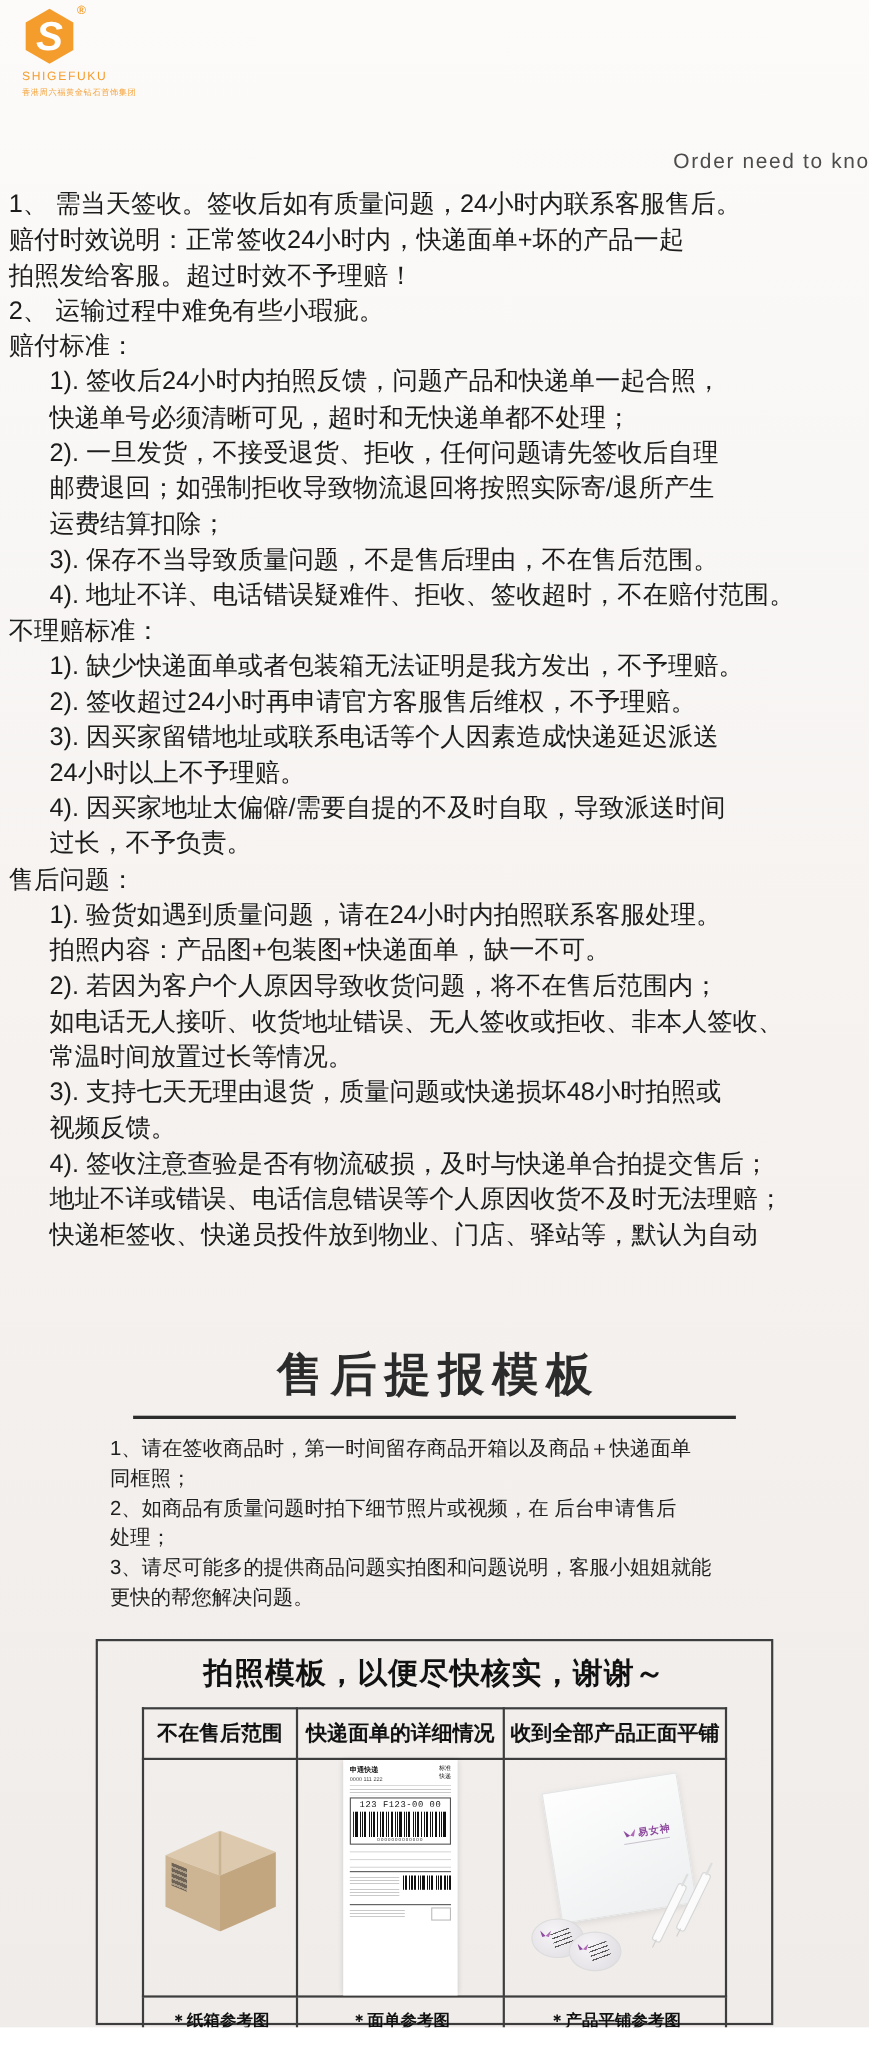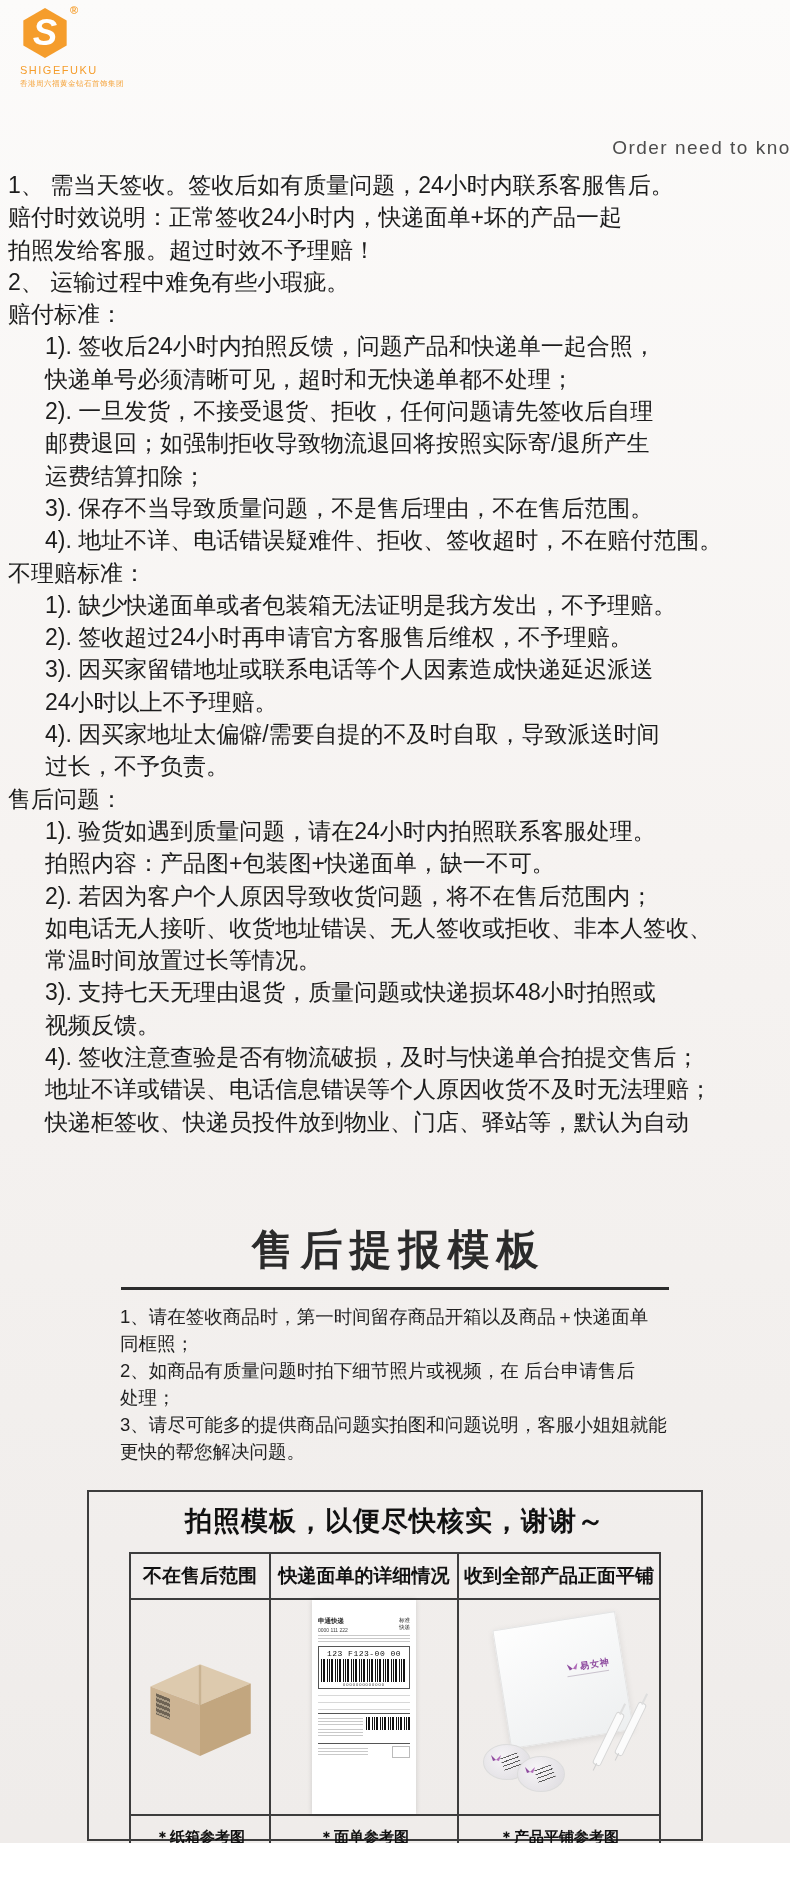--- a/index.html
+++ b/index.html
@@ -29,21 +29,21 @@
 
   
   .notice{position:absolute;top:169px;left:8px;width:778px;}
   .nline{font-size:23px;line-height:32.3px;color:#1c1c1c;font-weight:500;white-space:nowrap;}
   .nline.ind{padding-left:37px;}
 
   
   .tpl-title{position:absolute;top:1222px;left:0;width:100%;text-align:center;
       font-size:42px;font-weight:600;color:#2b2b2b;letter-spacing:7px;text-indent:7px;}
   .tpl-rule{position:absolute;top:1287px;left:121px;width:548px;height:3px;background:#2c2c2c;}
-  .tpl-lines{position:absolute;top:1303px;left:100px;width:606px;margin-left:20px;}
+  .tpl-lines{position:absolute;top:1303px;left:100px;width:606px;}
   .tline{font-size:18.5px;line-height:27px;color:#1f1f1f;font-weight:500;white-space:nowrap;}
 
   
   .photo-box{position:absolute;top:1490px;left:87px;width:616px;height:351px;
       border:2px solid #3d3d3d;box-sizing:border-box;}
   .pb-title{margin-top:11px;text-align:center;font-size:27px;font-weight:bold;color:#111;letter-spacing:1px;}
   .pb-table{border-collapse:collapse;margin:13px auto 0;}
   .pb-table td{border:2px solid #3d3d3d;padding:0;}
   .pb-head td{height:44px;font-size:19px;font-weight:bold;text-align:center;color:#111;}
   .pb-img td{height:188px;text-align:center;vertical-align:middle;}
@@ -54,21 +54,21 @@
   .boximg div{position:absolute;left:0;top:0;width:100%;height:100%;}
   .box-top{clip-path:polygon(8% 30%,50% 8%,93% 27%,50% 48%);background:#ddcaae;}
   .box-left{clip-path:polygon(8% 30%,50% 48%,50% 98%,8% 76%);background:#cdb493;}
   .box-right{clip-path:polygon(50% 48%,93% 27%,93% 76%,50% 98%);background:#c2a67f;}
   .box-seam{clip-path:polygon(49% 9%,51% 9%,51% 48%,49% 48%);background:#c9b392;}
   .box-label{left:15px!important;top:40px!important;width:14px!important;height:21px!important;
       background:repeating-linear-gradient(180deg,#6e6354 0 3px,#a99b85 3px 5px);transform:skewY(22deg);}
 
   
   .waybill{position:relative;width:104px;height:214px;margin:0 auto;background:#fff;
-      box-shadow:0 0 5px rgba(0,0,0,.14);padding:17px 6px;box-sizing:border-box;text-align:left;}
+      box-shadow:0 0 5px rgba(0,0,0,.14);padding:5px 6px;box-sizing:border-box;text-align:left;}
   .wb-row1{display:flex;justify-content:space-between;align-items:flex-start;}
   .wb-courier{font-size:6.5px;font-weight:bold;color:#222;}
   .wb-num{font-size:5px;color:#444;margin-top:1px;}
   .wb-tag{font-size:5.5px;color:#222;text-align:right;line-height:7px;}
   .wb-fine{height:9px;margin:2px 0;background:repeating-linear-gradient(180deg,#c9c9c9 0 1px,transparent 1px 3px);}
   .wb-codebox{border:1px solid #555;margin-top:1px;padding:2px 2px 1px;}
   .wb-code{font-family:"Liberation Mono",monospace;font-size:8px;text-align:center;letter-spacing:.5px;color:#111;}
   .barcode{height:23px;margin-top:1px;background:repeating-linear-gradient(90deg,
       #111 0 1px,#fff 1px 2px,#111 2px 4px,#fff 4px 6px,#111 6px 7px,#fff 7px 8px);}
   .barcode.sm{height:13px;width:44px;}

